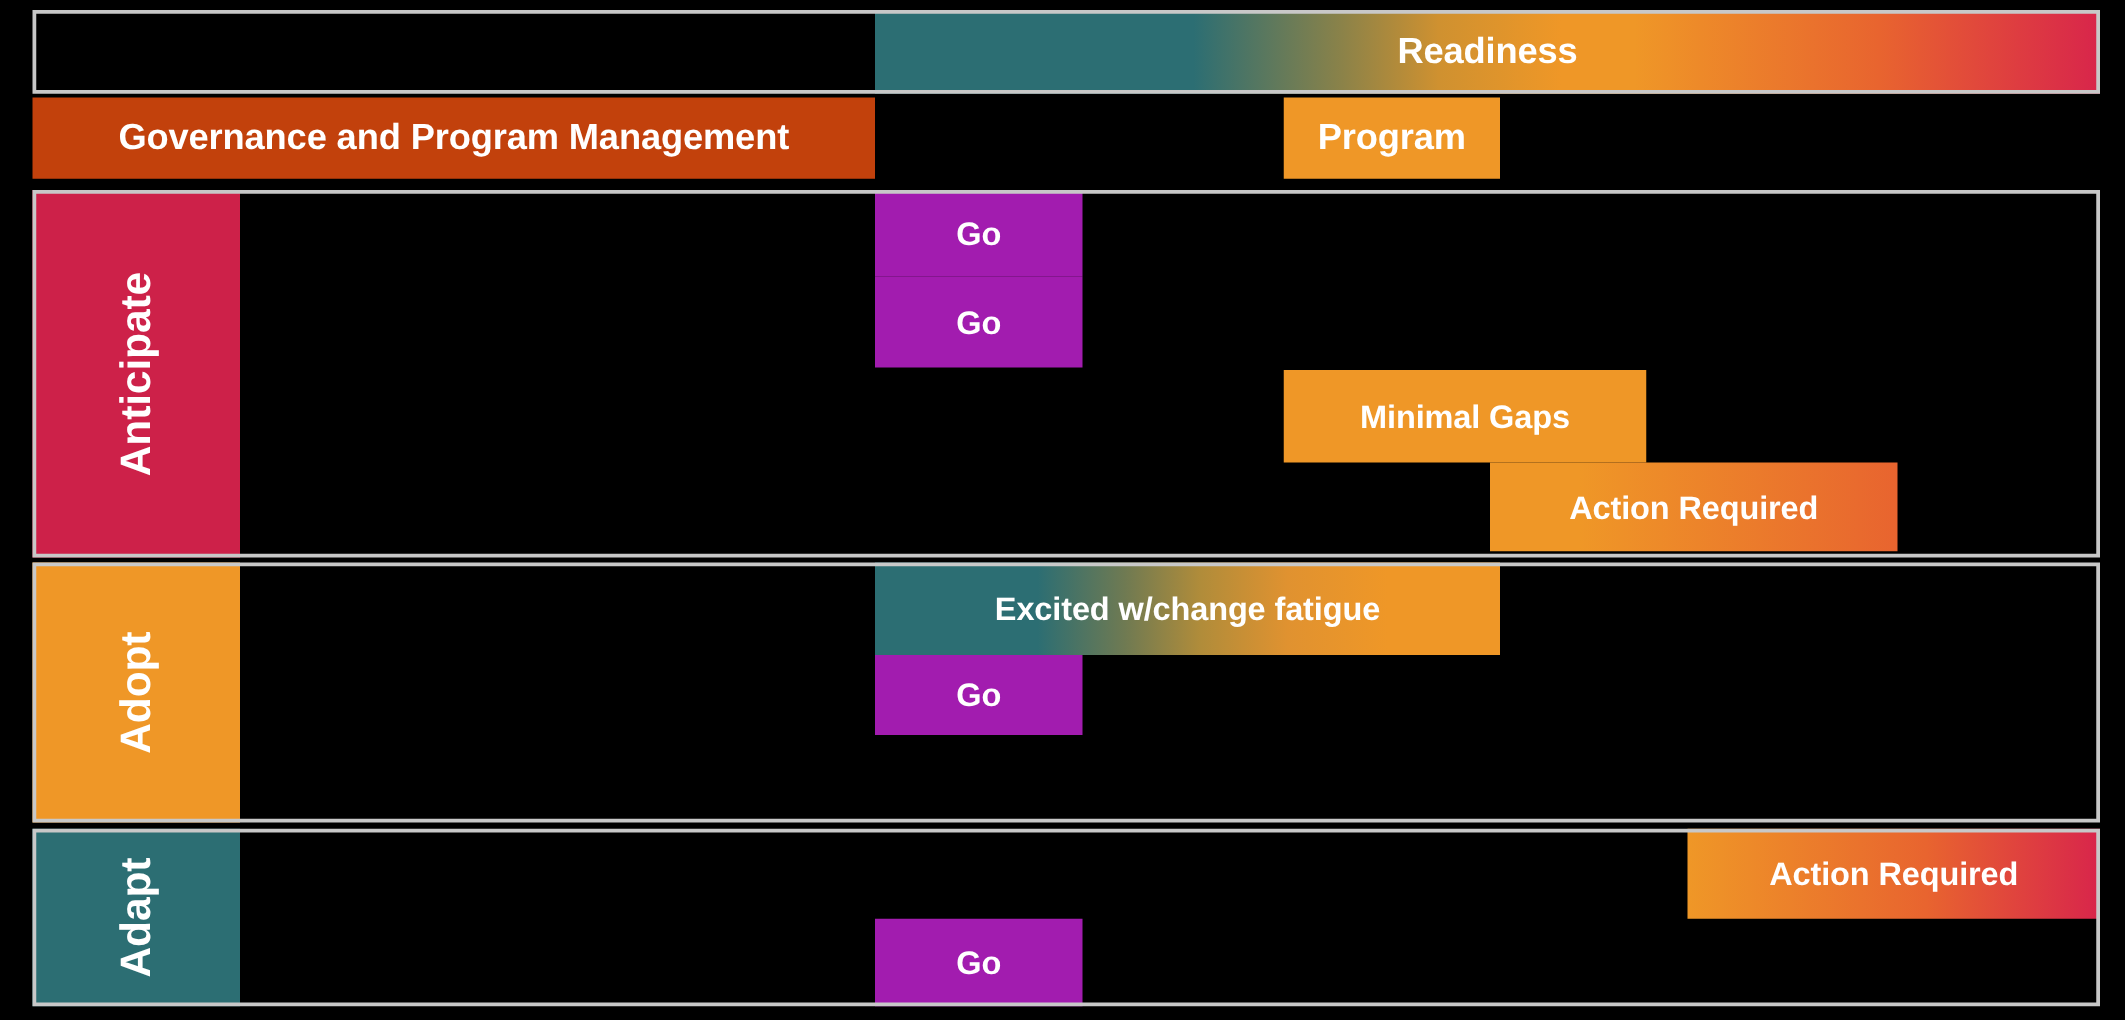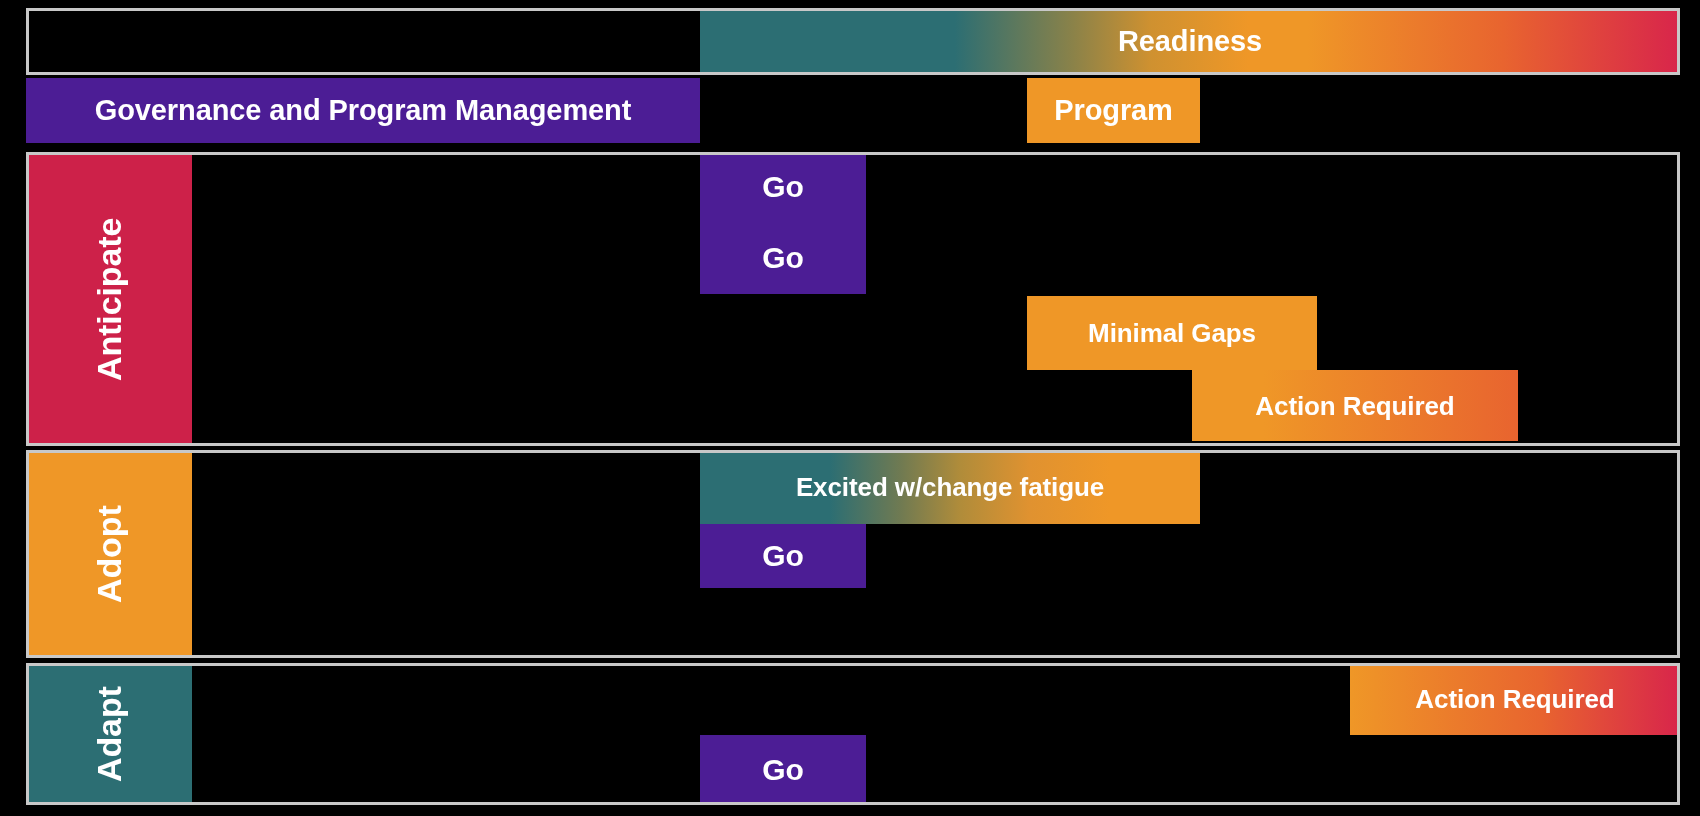--- a/index.html
+++ b/index.html
@@ -53,40 +53,40 @@
       #cf9130 46%,
       #ef9727 56%,
       #ef9727 62%,
       #e8642f 82%,
       #d8254b 100%);
     font-size: 29px;
   }
 
   
   .governance {
-    background: #4c1d95;
+    background: #c2410c;
     font-size: 29px;
   }
   .action-hdr {
     background: #ef9727;
     font-size: 29px;
   }
 
   
   .catlabel {
     font-size: 34px;
     writing-mode: vertical-rl;
     transform: rotate(180deg);
   }
   .cat-anticipate { background: #cd2149; }
   .cat-adopt      { background: #ef9727; }
   .cat-adapt      { background: #2c6e73; }
 
   
-  .bar-go     { background: #4c1d95; font-size: 30px; }
+  .bar-go     { background: #a21caf; font-size: 26px; }
   .bar-orange { background: #ef9727; font-size: 26px; }
   .bar-red    { background: #d12348; font-size: 26px; }
   .bar-action-required {
     background: linear-gradient(to right, #ef9727 0%, #ef9727 22%, #e8642f 100%);
     font-size: 26px;
   }
   .bar-action-required-2 {
     background: linear-gradient(to right, #ef9727 0%, #e8642f 58%, #d8254b 100%);
     font-size: 26px;
   }

